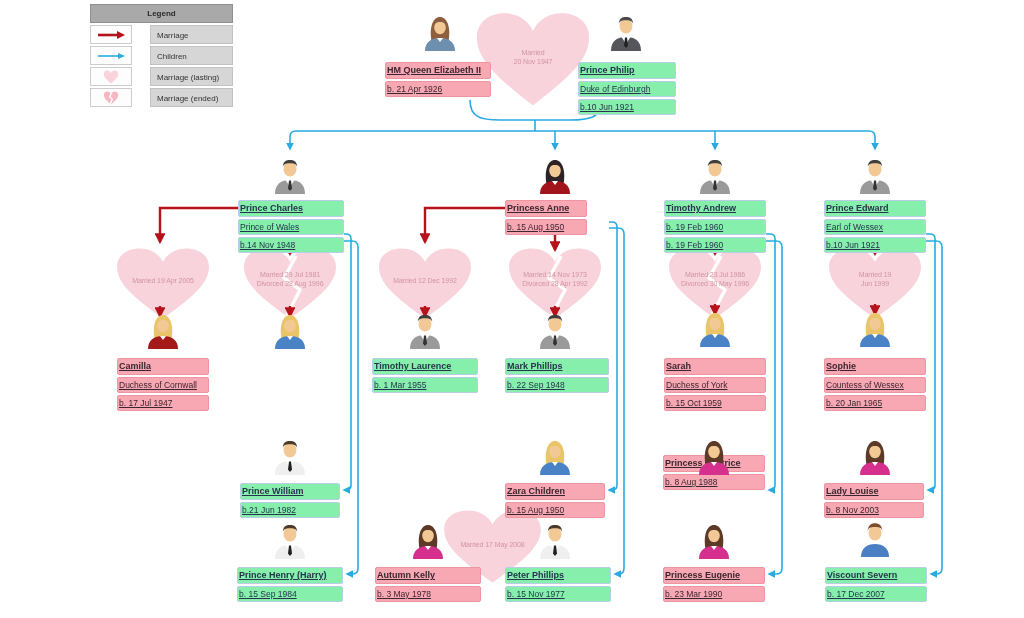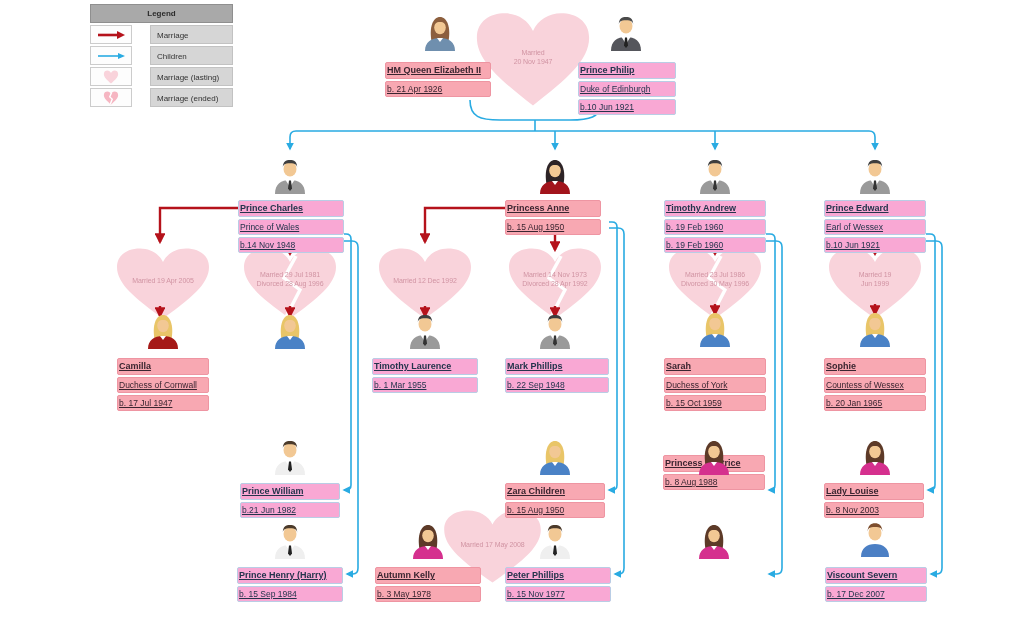--- a/index.html
+++ b/index.html
@@ -15,21 +15,21 @@
               align-items:center;justify-content:center;}
   .legend-lbl{flex:1;background:#d6d6d6;border:1px solid #c2c2c2;font-size:8px;color:#333;
               line-height:19px;padding-left:6px;}
 
   
   .box{position:absolute;display:flex;flex-direction:column;gap:2px;z-index:10;}
   .row{border:1px solid;border-radius:2px;font-size:8.5px;line-height:12px;
        padding:1px 1px;white-space:nowrap;overflow:hidden;text-decoration:underline;}
   .row.hd{font-weight:bold;font-size:9px;line-height:13px;}
   .pink .row{background:#f8a8b2;border-color:#ee95a2;color:#3a2530;}
-  .blue .row{background:#f9a8d4;border-color:#b9cde5;color:#24344c;}
+  .blue .row{background:#86efac;border-color:#b9cde5;color:#24344c;}
 
   
   .av{position:absolute;width:40px;height:38px;z-index:11;}
   .v-man-grey {--suit:#9a9a9a;--hair:#3e3e3e;--tie:#333;}
   .v-man-dark {--suit:#55565c;--hair:#4a4a4a;--tie:#222;}
   .v-man-shirt{--suit:#efefef;--hair:#4b3a2a;--tie:#222;}
   .v-boy      {--suit:#4b7fc4;--hair:#7d4e2d;--tie:transparent;}
   .v-w-queen  {--suit:#6f8fae;--hair:#8d5f3e;}
   .v-w-anne   {--suit:#a2141c;--hair:#2d2326;}
   .v-w-camilla{--suit:#a51a18;--hair:#e9c568;}
@@ -313,21 +313,21 @@
     <div class="row hd">Prince Philip</div>
     <div class="row">Duke of Edinburgh</div>
     <div class="row">b.10 Jun 1921</div>
   </div>
 
   <div class="box blue" style="left:238px;top:200px;width:106px">
     <div class="row hd">Prince Charles</div>
     <div class="row">Prince of Wales</div>
     <div class="row">b.14 Nov 1948</div>
   </div>
-  <div class="box pink" style="left:505px;top:200px;width:96px">
+  <div class="box pink" style="left:505px;top:200px;width:82px">
     <div class="row hd">Princess Anne</div>
     <div class="row">b. 15 Aug 1950</div>
   </div>
   <div class="box blue" style="left:664px;top:200px;width:102px">
     <div class="row hd">Timothy Andrew</div>
     <div class="row">b. 19 Feb 1960</div>
     <div class="row">b. 19 Feb 1960</div>
   </div>
   <div class="box blue" style="left:824px;top:200px;width:102px">
     <div class="row hd">Prince Edward</div>
@@ -381,18 +381,22 @@
     <div class="row">b. 15 Sep 1984</div>
   </div>
   <div class="box pink" style="left:375px;top:567px;width:106px">
     <div class="row hd">Autumn Kelly</div>
     <div class="row">b. 3 May 1978</div>
   </div>
   <div class="box blue" style="left:505px;top:567px;width:106px">
     <div class="row hd">Peter Phillips</div>
     <div class="row">b. 15 Nov 1977</div>
   </div>
+  <div class="box pink" style="left:663px;top:567px;width:102px">
+    <div class="row hd">Princess Eugenie</div>
+    <div class="row">b. 23 Mar 1990</div>
+  </div>
   <div class="box blue" style="left:825px;top:567px;width:102px">
     <div class="row hd">Viscount Severn</div>
     <div class="row">b. 17 Dec 2007</div>
   </div>
 
 </div>
 
 </body></html>

